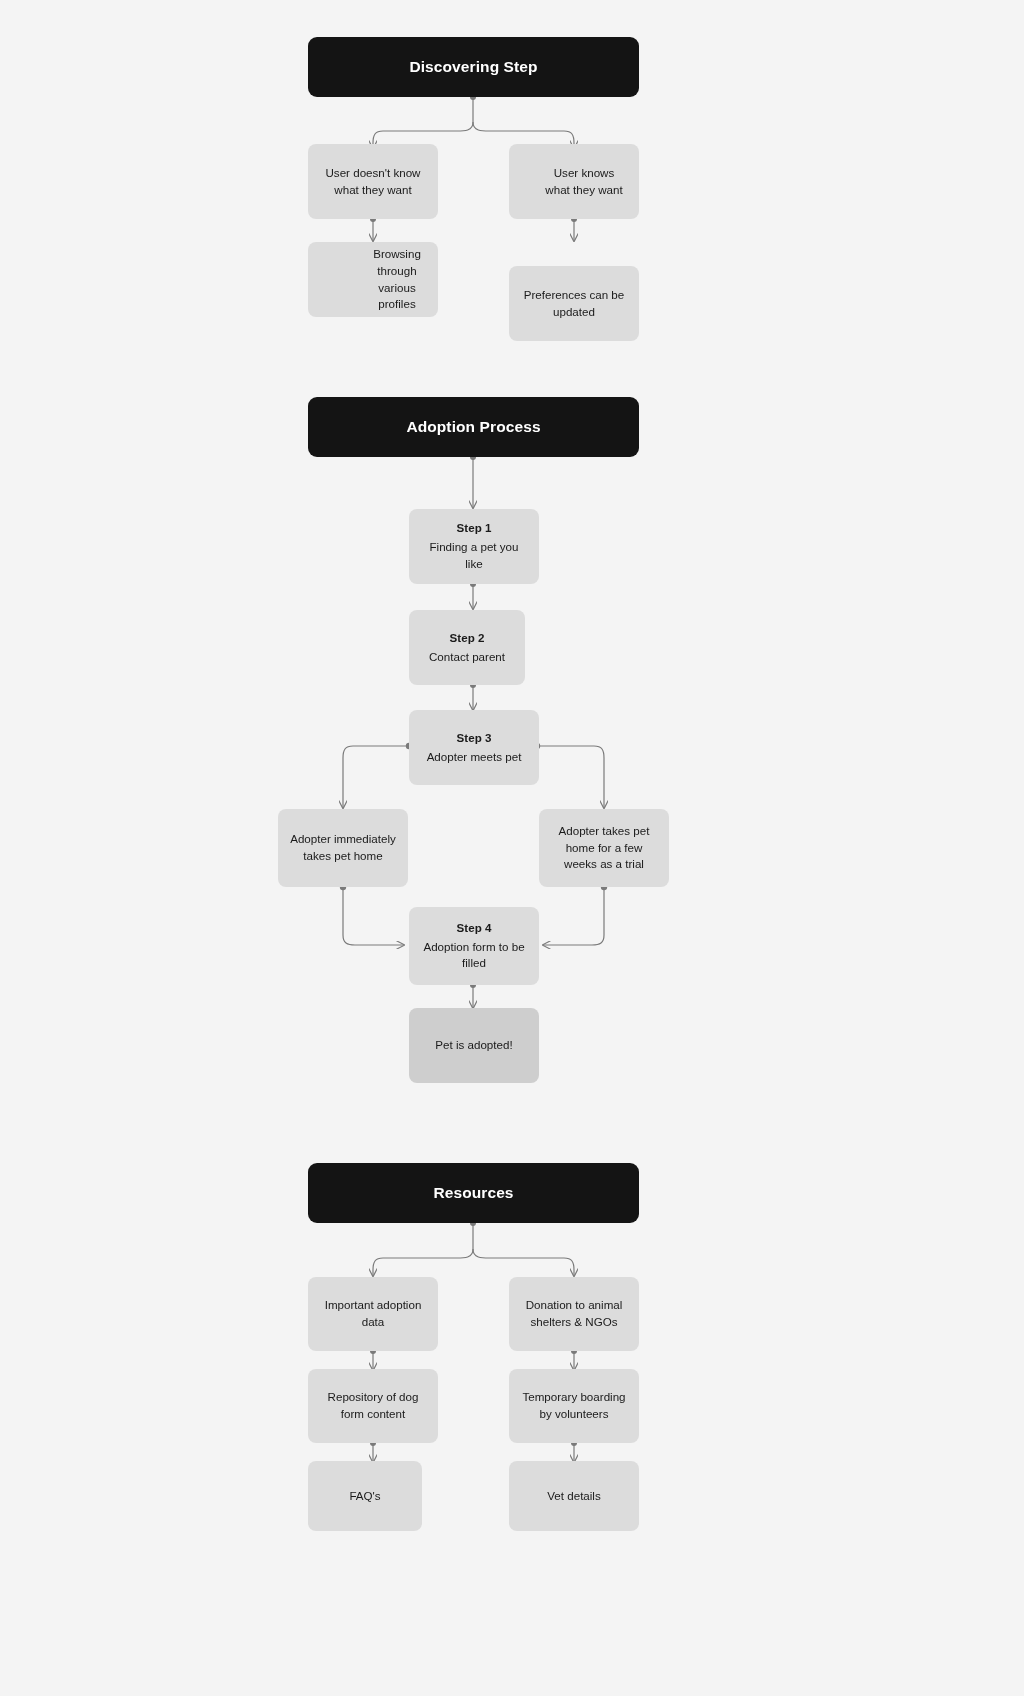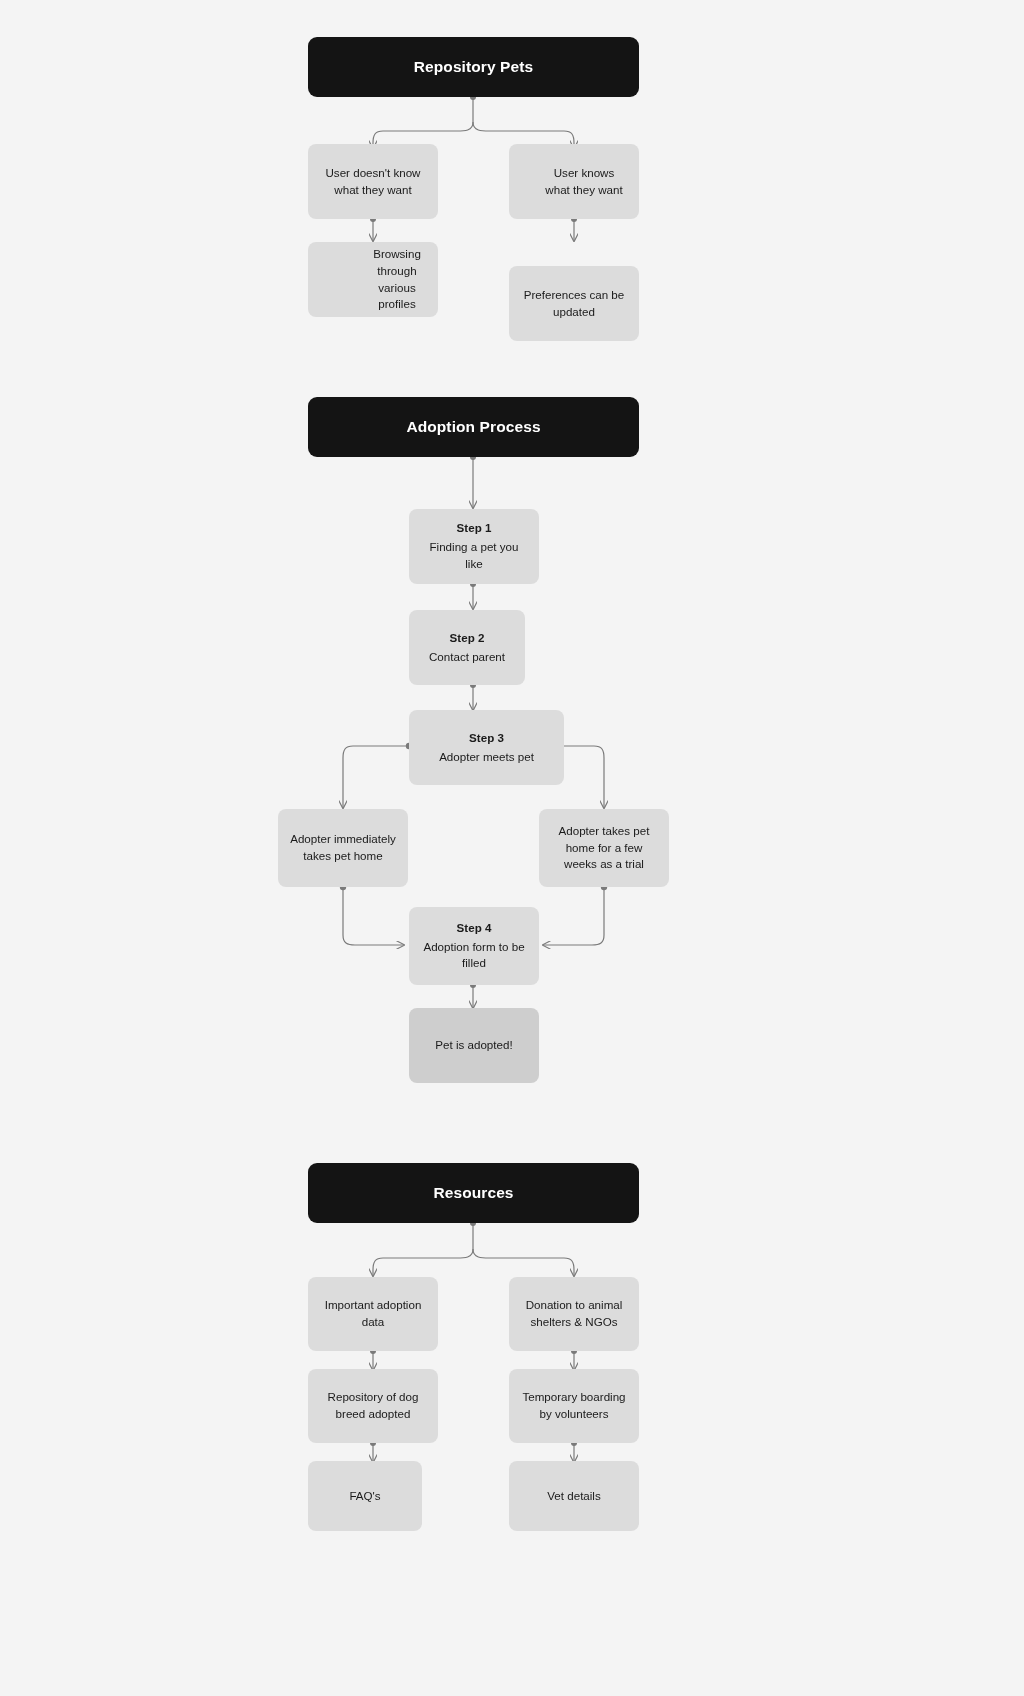--- a/index.html
+++ b/index.html
@@ -121,21 +121,21 @@
 
       <circle cx="373" cy="1443" r="3" fill="#7a7a7a" stroke="none"></circle>
       <path d="M 373 1443 L 373 1462" marker-end="url(#arrow)"></path>
       <circle cx="574" cy="1443" r="3" fill="#7a7a7a" stroke="none"></circle>
       <path d="M 574 1443 L 574 1462" marker-end="url(#arrow)"></path>
 
     </g>
   </svg>
 
   <div class="node section" style="left:308px; top:37px; width:331px; height:60px;">
-    <span class="body-text">Repository Pets</span>
+    <span class="body-text">Discovering Step</span>
   </div>
 
   <div class="node plain" style="left:308px; top:144px; width:130px; height:75px;">
     <span class="body-text">User doesn't know what they want</span>
   </div>
 
   <div class="node plain" style="left:509px; top:144px; width:130px; height:75px;padding-left:20px;">
     <span class="body-text">User knows what they want</span>
   </div>
 
@@ -154,21 +154,21 @@
   <div class="node plain" style="left:409px; top:509px; width:130px; height:75px;">
     <span class="step-label">Step 1</span>
     <span class="body-text">Finding a pet you like</span>
   </div>
 
   <div class="node plain" style="left:409px; top:610px; width:116px; height:75px;">
     <span class="step-label">Step 2</span>
     <span class="body-text">Contact parent</span>
   </div>
 
-  <div class="node plain" style="left:409px; top:710px; width:155px; height:75px;justify-content:center;">
+  <div class="node plain" style="left:409px; top:710px; width:130px; height:75px;justify-content:center;">
     <span class="step-label">Step 3</span>
     <span class="body-text">Adopter meets pet</span>
   </div>
 
   <div class="node plain" style="left:278px; top:809px; width:130px; height:78px;">
     <span class="body-text">Adopter immediately takes pet home</span>
   </div>
 
   <div class="node plain" style="left:539px; top:809px; width:130px; height:78px;">
     <span class="body-text">Adopter takes pet home for a few weeks as a trial</span>
@@ -189,21 +189,21 @@
 
   <div class="node plain" style="left:308px; top:1277px; width:130px; height:74px;align-items:flex-end;">
     <span class="body-text">Important adoption data</span>
   </div>
 
   <div class="node plain" style="left:509px; top:1277px; width:130px; height:74px;">
     <span class="body-text">Donation to animal shelters &amp; NGOs</span>
   </div>
 
   <div class="node plain" style="left:308px; top:1369px; width:130px; height:74px;">
-    <span class="body-text">Repository of dog breed adopted</span>
+    <span class="body-text">Repository of dog form content</span>
   </div>
 
   <div class="node plain" style="left:509px; top:1369px; width:130px; height:74px;">
     <span class="body-text">Temporary boarding by volunteers</span>
   </div>
 
   <div class="node plain" style="left:308px; top:1461px; width:114px; height:70px;">
     <span class="body-text">FAQ's</span>
   </div>
 

